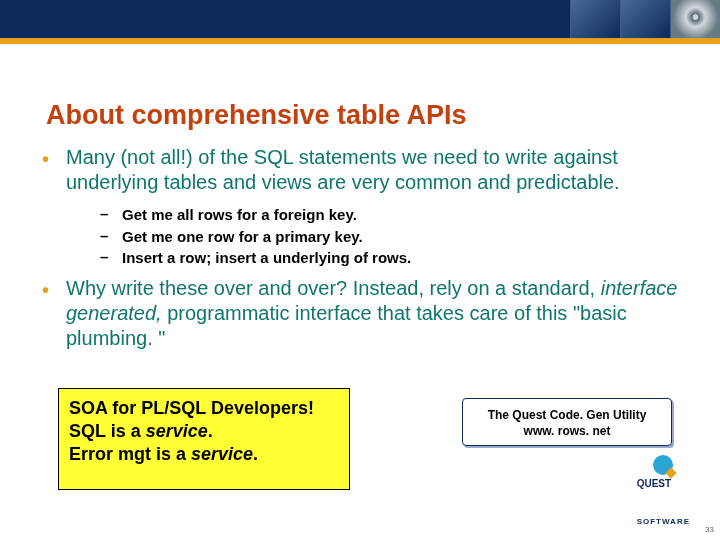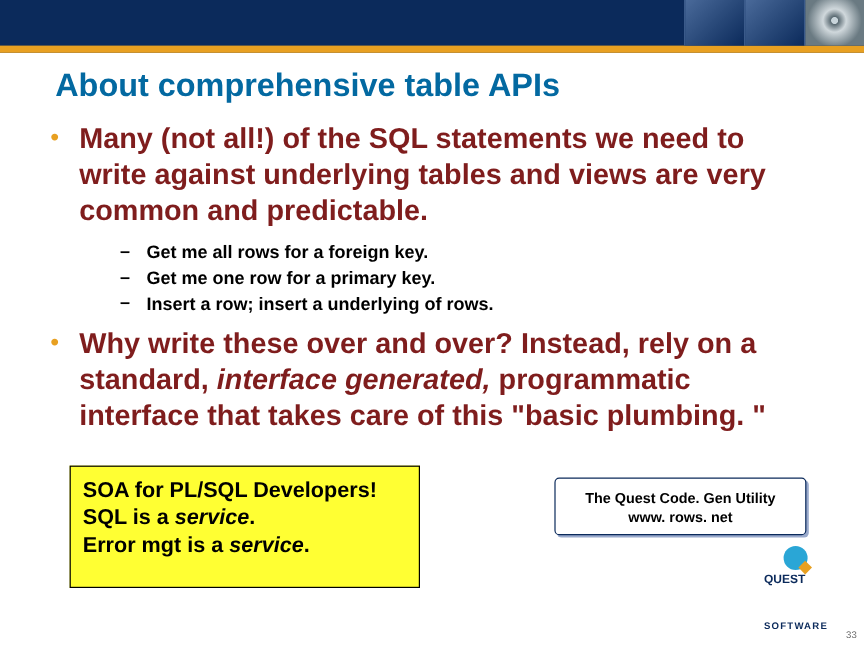--- a/index.html
+++ b/index.html
@@ -30,42 +30,43 @@
     background: linear-gradient(135deg, #4a6a9a 0%, #2a4a7a 50%, #0b2a5b 100%);
     border-left: 1px solid #3a5a8a;
   }
   .header-tile.eye {
     background: radial-gradient(circle at 50% 45%, #c8d4da 8%, #5a6a72 10%, #d0d8dc 30%, #6a7a82 70%);
   }
   .slide-title {
     padding: 12px 40px 6px 46px;
     font-size: 27px;
     font-weight: bold;
-    color: #0369a1;
+    color: #c2410c;
+    margin-top: 44px;
   }
   .content {
     padding: 8px 40px 0 42px;
   }
   .bullet-1 {
     display: flex;
     margin-bottom: 4px;
   }
   .bullet-1 .dot {
     width: 24px;
     flex-shrink: 0;
     color: #e8a021;
     font-size: 20px;
     font-weight: bold;
     line-height: 1.2;
     padding-top: 2px;
   }
   .bullet-1 .text {
-    font-size: 24px;
-    font-weight: bold;
-    color: #7f1d1d;
+    font-size: 20px;
+    font-weight: normal;
+    color: #0f766e;
     line-height: 1.25;
   }
   .sub-list {
     padding: 6px 0 6px 58px;
   }
   .bullet-2 {
     display: flex;
     margin-bottom: 2px;
   }
   .bullet-2 .dash {

